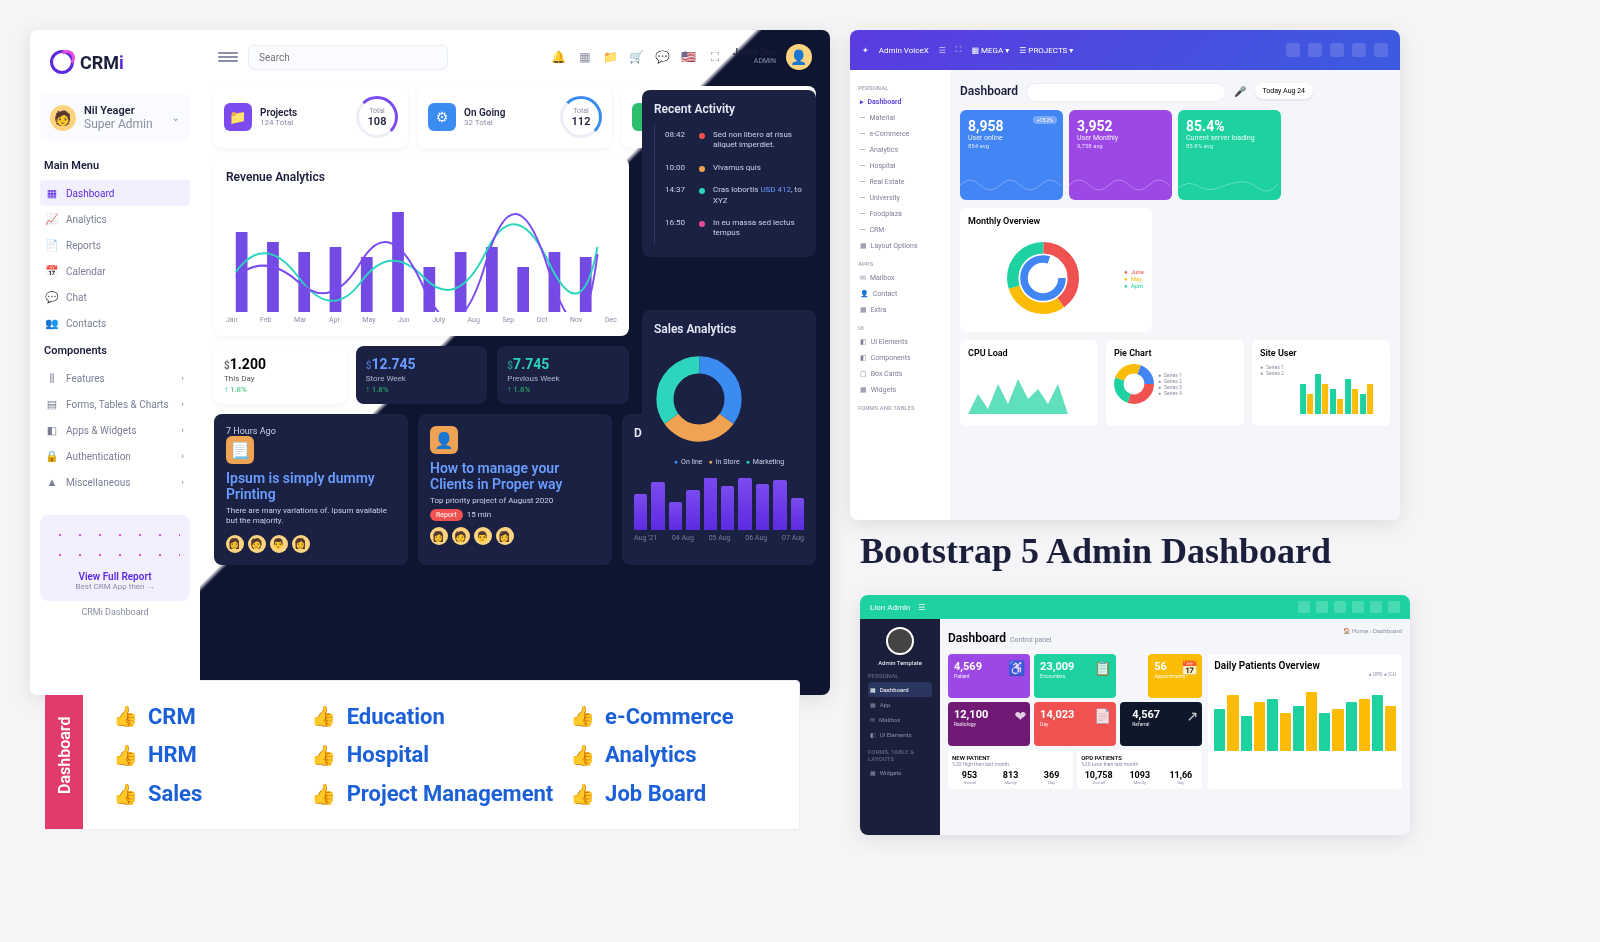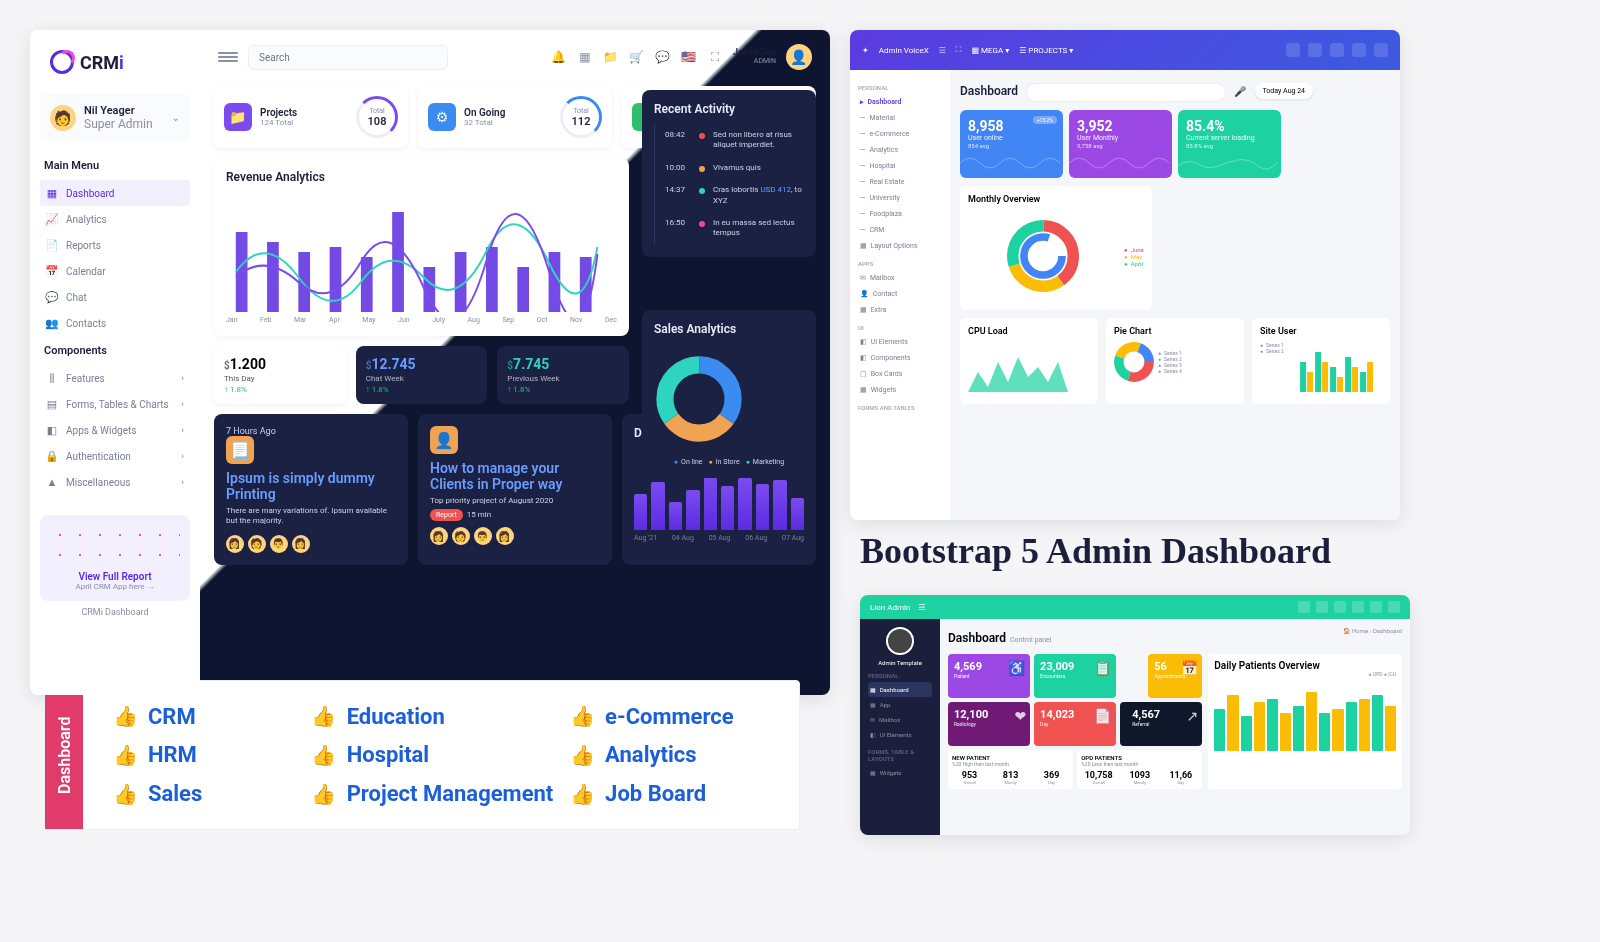--- a/index.html
+++ b/index.html
@@ -115,21 +115,21 @@
 .vx-side-section { font-size:6px; color:#aab; font-weight:600; margin:6px 0 3px; text-transform:uppercase; }
 .vx-side-item { display:flex; align-items:center; gap:4px; padding:4px 2px; color:#7a7f95; }
 .vx-side-item.active { color:#5b3be0; font-weight:600; }
 .vx-main { flex:1; background:#f5f6fa; padding:10px; }
 .vx-title-row { display:flex; align-items:center; gap:8px; margin-bottom:8px; }
 .vx-title { font-size:12px; font-weight:600; color:#1b1f3b; }
 .vx-search { flex:1; max-width:200px; }
 .vx-search input { width:100%; padding:4px 8px; border:1px solid #eceef5; border-radius:12px; font-size:8px; }
 .vx-date { font-size:7px; background:#fff; padding:4px 8px; border-radius:10px; box-shadow:0 1px 3px rgba(0,0,0,0.1); }
 .vx-cards { display:grid; grid-template-columns:repeat(4,1fr); gap:6px; }
-.vx-card { border-radius:6px; padding:8px; color:#fff; position:relative; overflow:hidden; height:68px; }
+.vx-card { border-radius:6px; padding:8px; color:#fff; position:relative; overflow:hidden; height:90px; }
 .vx-card.blue{background:#4285f4;} .vx-card.orange{background:#fbbc05;} .vx-card.purple{background:#9c48e5;} .vx-card.teal{background:#1dd1a1;}
 .vx-card-val { font-size:14px; font-weight:700; }
 .vx-card-lbl { font-size:7px; opacity:0.9; }
 .vx-card-sub { font-size:6px; opacity:0.8; }
 .vx-card-badge { position:absolute; top:6px; right:6px; font-size:5px; background:rgba(255,255,255,0.3); padding:1px 4px; border-radius:6px; }
 .vx-card-wave { position:absolute; bottom:0; left:0; right:0; height:30px; opacity:0.5; }
 .vx-panels { display:grid; grid-template-columns:1fr 1.2fr; gap:8px; margin-top:8px; }
 .vx-panel { background:#fff; border-radius:6px; padding:8px; }
 .vx-panel-title { font-size:9px; font-weight:600; margin-bottom:6px; }
 .vx-donut { width:80px;height:80px;margin:6px auto; }
@@ -247,21 +247,21 @@
           <span class="crmi-nav-chevron">›</span>
         </div>
       <div class="crmi-nav-item">
           <span class="crmi-nav-icon">▲</span>
           <span>Miscellaneous</span>
           <span class="crmi-nav-chevron">›</span>
         </div>
       <div class="crmi-promo">
         <div class="crmi-promo-img"></div>
         <div class="crmi-promo-txt">View Full Report</div>
-        <div class="crmi-promo-sub">April CRM App here →</div>
+        <div class="crmi-promo-sub">Best CRM App then →</div>
       </div>
       <div class="crmi-footer-name">CRMi Dashboard</div>
     </div>
 
     <div class="crmi-main">
       <div class="crmi-topbar">
         <div class="crmi-menu-btn">
             <span></span>
             <span></span>
             <span></span>
@@ -360,21 +360,21 @@
       </div>
 
       <div class="crmi-revenue-stats" style="width:415px;">
         <div class="crmi-rstat light">
           <div class="crmi-rstat-val"><span class="dol">$</span><span>1.200</span></div>
           <div class="crmi-rstat-lbl">This Day</div>
           <div class="crmi-rstat-pct">↑ <span>1.8%</span></div>
         </div>
         <div class="crmi-rstat dark">
           <div class="crmi-rstat-val" style="color:#6b9cff;"><span class="dol">$</span><span>12.745</span></div>
-          <div class="crmi-rstat-lbl">Chat Week</div>
+          <div class="crmi-rstat-lbl">Store Week</div>
           <div class="crmi-rstat-pct">↑ <span>1.8%</span></div>
         </div>
         <div class="crmi-rstat dark">
           <div class="crmi-rstat-val" style="color:#2dd4bf;"><span class="dol">$</span><span>7.745</span></div>
           <div class="crmi-rstat-lbl">Previous Week</div>
           <div class="crmi-rstat-pct">↑ <span>1.8%</span></div>
         </div>
       </div>
 
       <div class="crmi-bottom">

